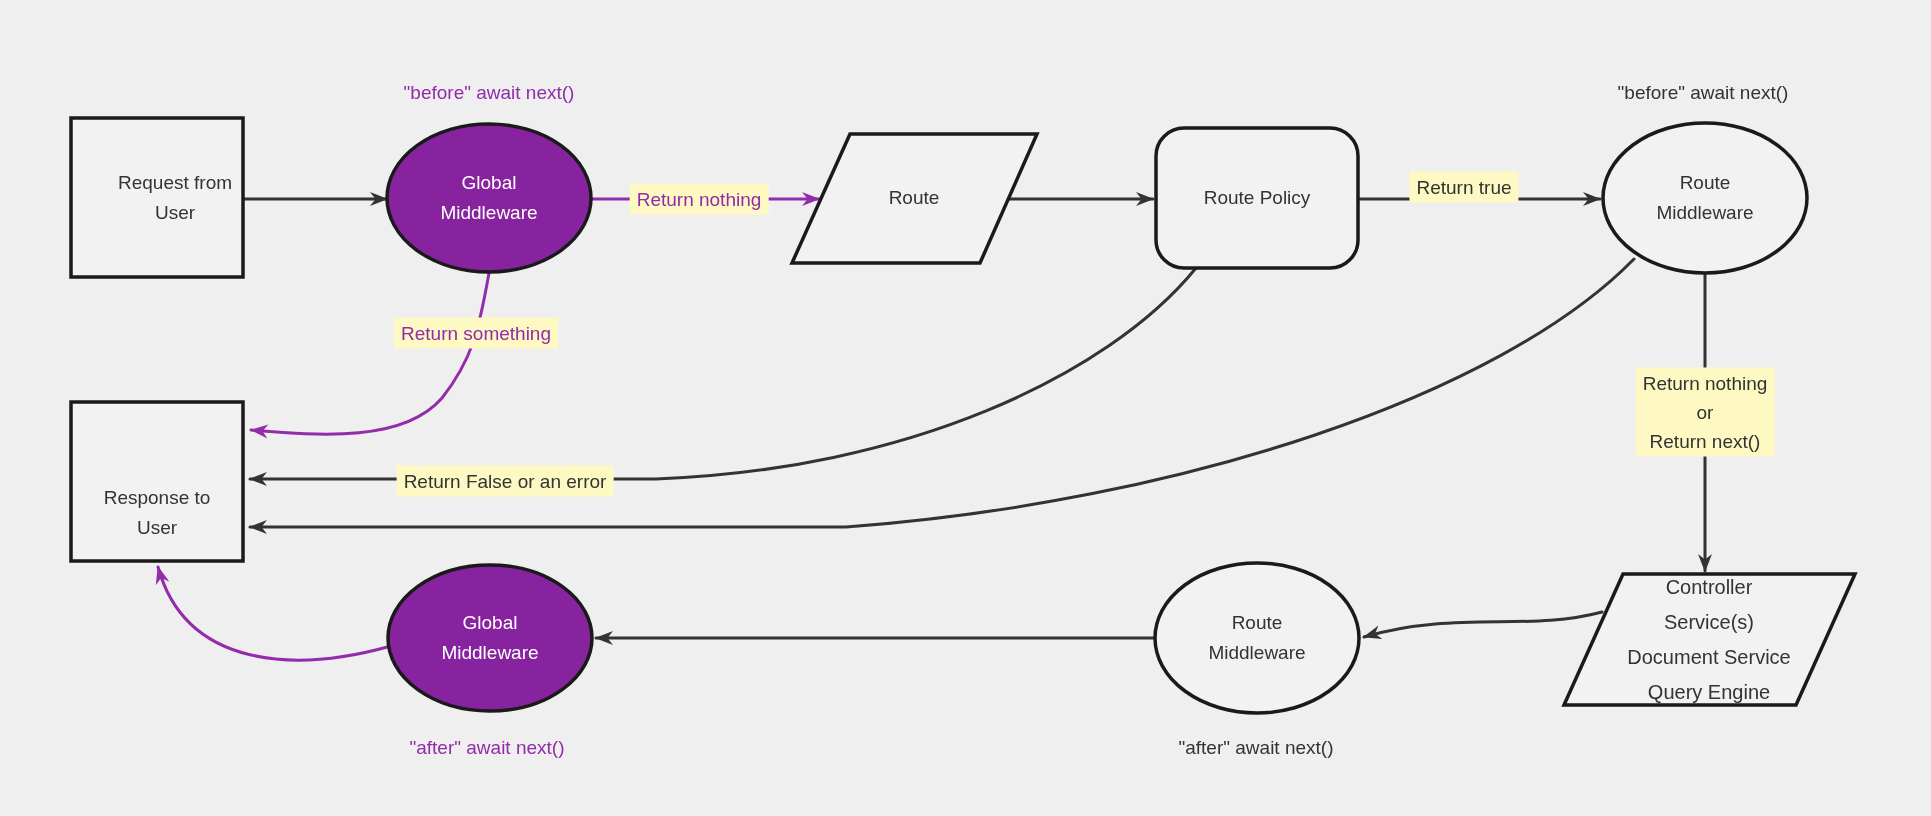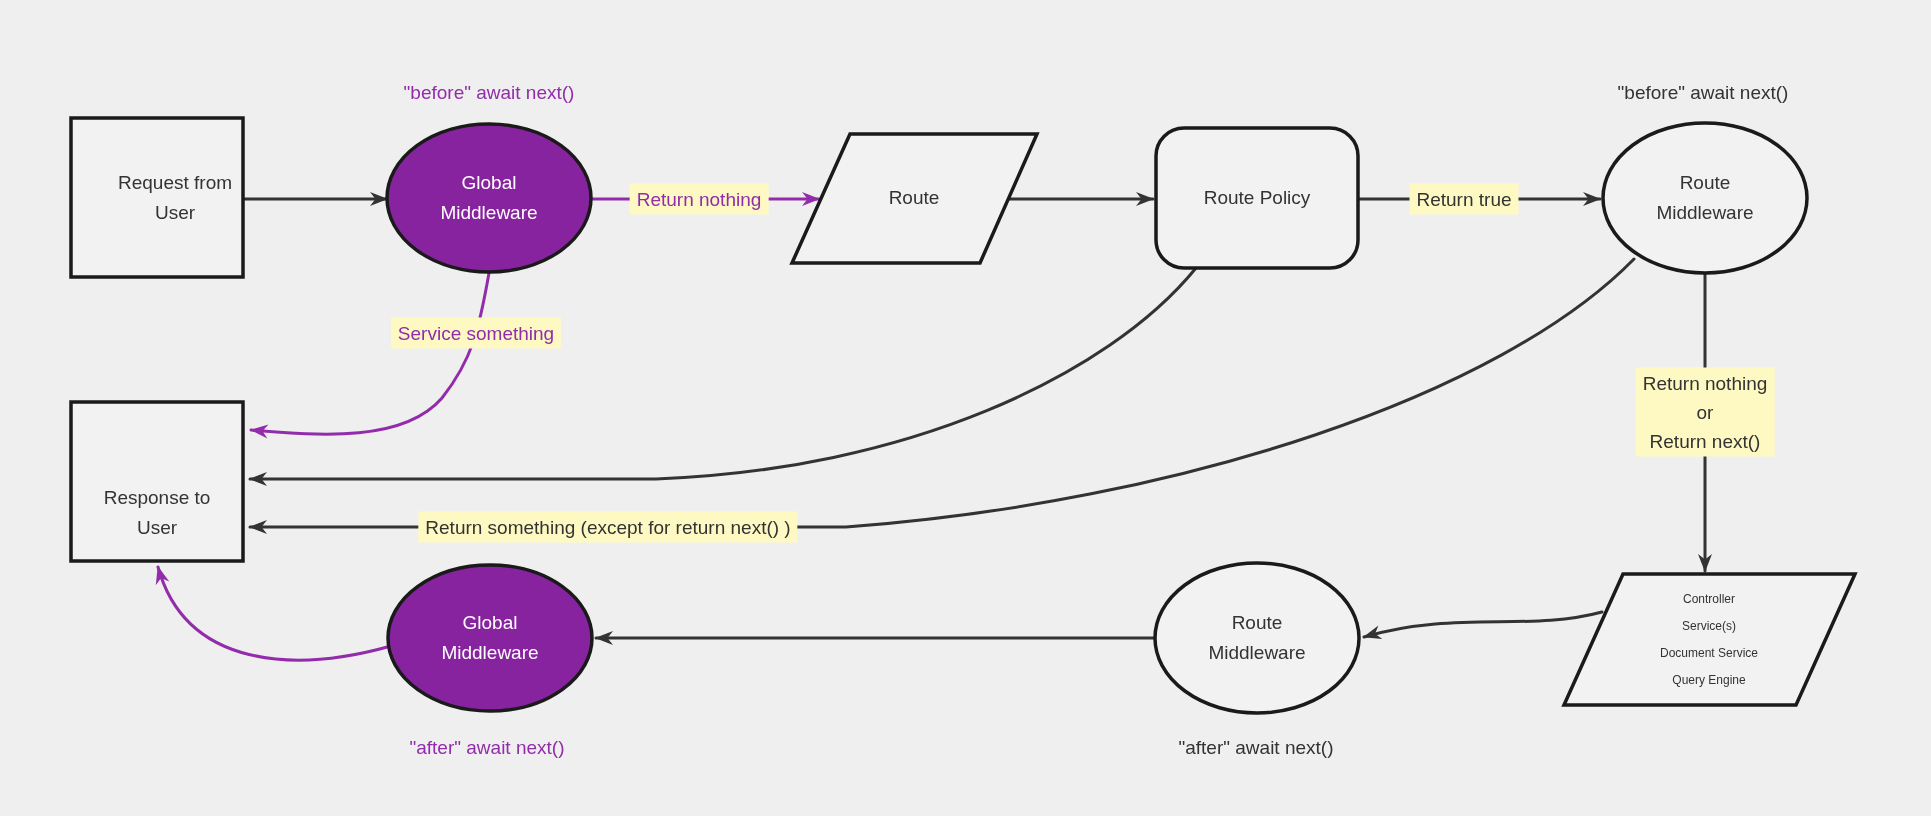--- a/index.html
+++ b/index.html
@@ -27,21 +27,21 @@
     transform:translate(-50%,-50%);
     font-size:19px;
     line-height:30px;
     color:#333333;
     background:transparent;
     white-space:pre-line;
     text-align:center;
     pointer-events:none;
   }
   .node-lbl.white{color:#ffffff;font-weight:normal;}
-  .node-lbl.small{font-size:12px;line-height:27px;}
+  .node-lbl.small{font-size:20px;line-height:35px;}
   .purple{color:#922cab;}
   .annot{background:transparent;}
 </style>
 </head>
 <body>
 
 <div class="stage">
 
   <svg width="1931" height="816" viewBox="0 0 1931 816">
     <defs>
@@ -98,20 +98,20 @@
 Middleware</div>
   <div class="node-lbl" style="left:157px;top:481px;margin-top:32px;">Response to
 User</div>
 
   <div class="lbl purple annot" style="left:489px;top:92px;">"before" await next()</div>
   <div class="lbl annot" style="left:1703px;top:92px;">"before" await next()</div>
   <div class="lbl annot" style="left:1256px;top:747px;">"after" await next()</div>
   <div class="lbl purple annot" style="left:487px;top:747px;">"after" await next()</div>
 
   <div class="lbl purple" style="left:699px;top:199px;">Return nothing</div>
-  <div class="lbl" style="left:1464px;top:199px;">Return true</div>
+  <div class="lbl" style="left:1464px;top:187px;">Return true</div>
   <div class="lbl" style="left:1705px;top:412px;">Return nothing
 or
 Return next()</div>
-  <div class="lbl" style="left:608px;top:527px;">Return something (except for return next() )</div>
-  <div class="lbl purple" style="left:476px;top:333px;">Service something</div>
+  <div class="lbl" style="left:505px;top:481px;">Return False or an error</div>
+  <div class="lbl purple" style="left:476px;top:333px;">Return something</div>
 
 </div>
 
 </body></html>

